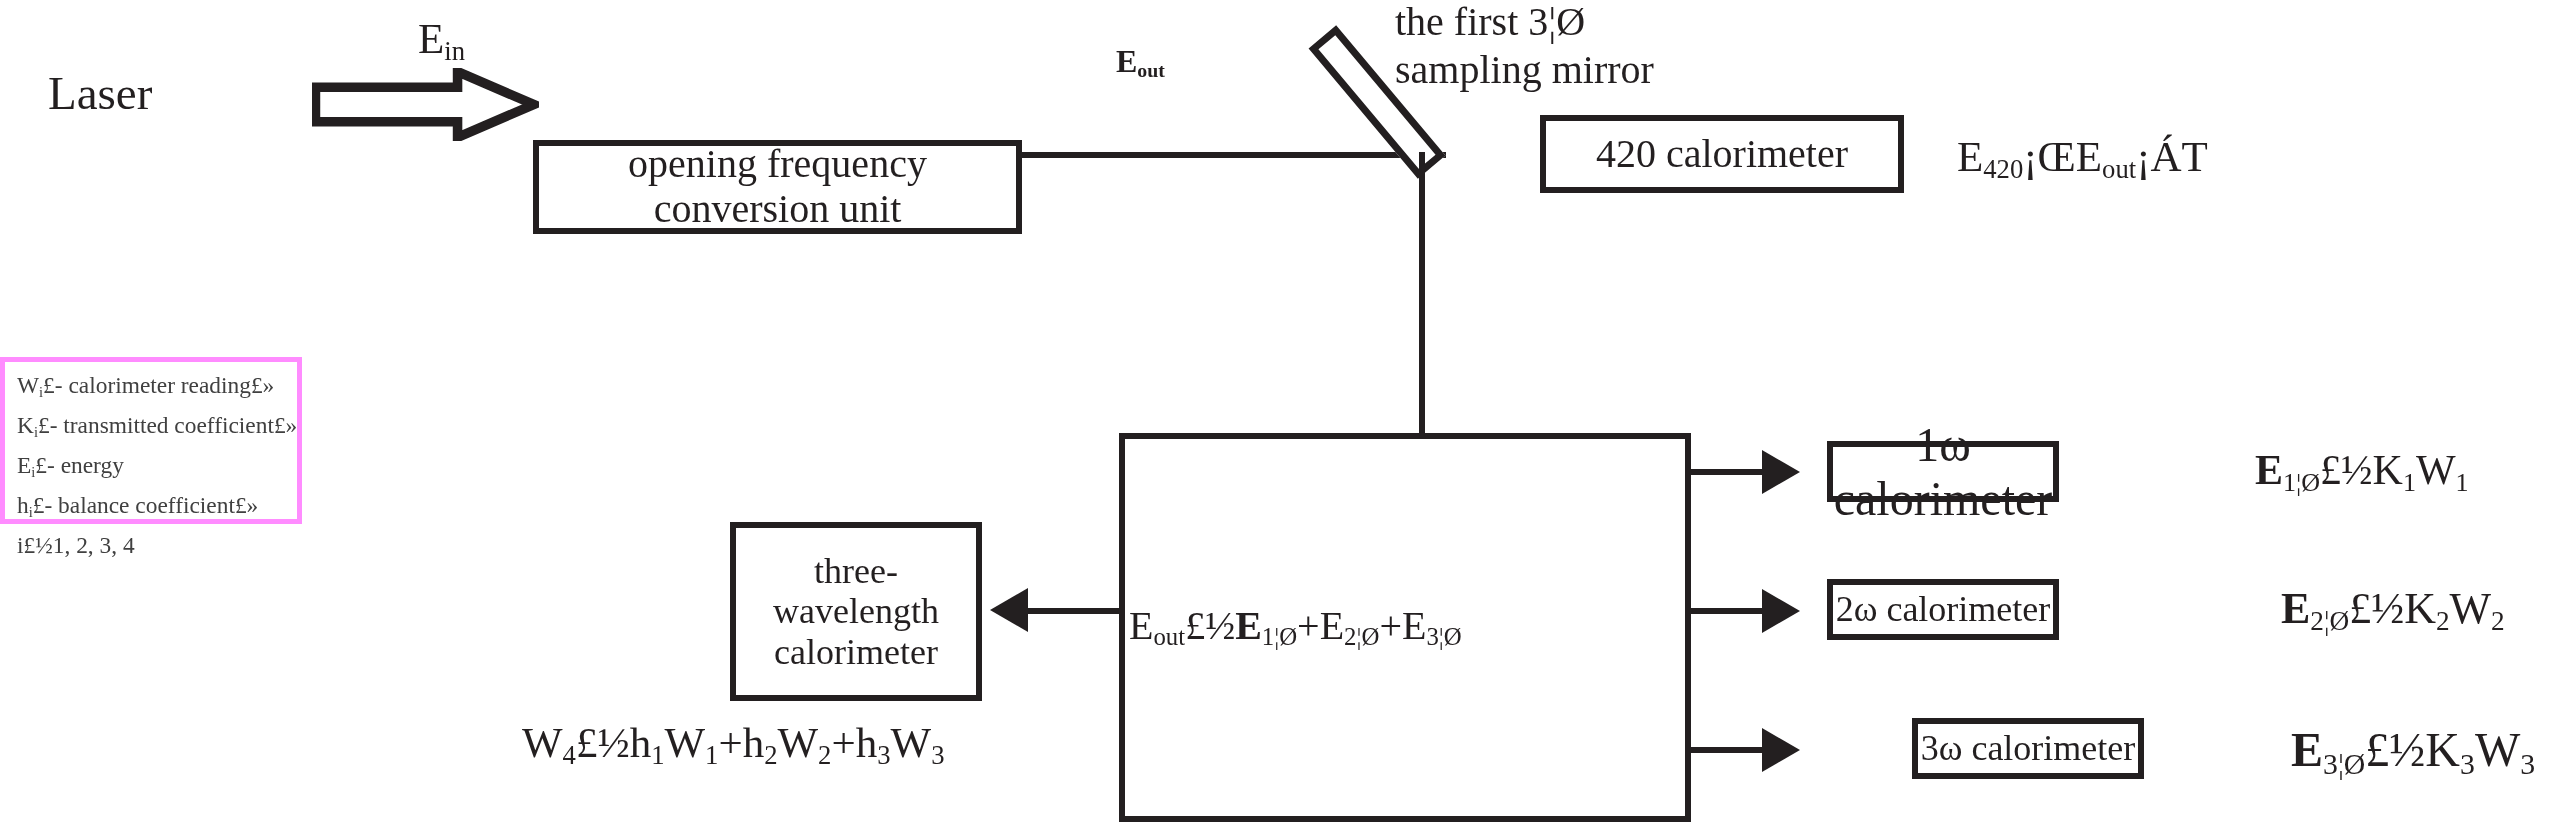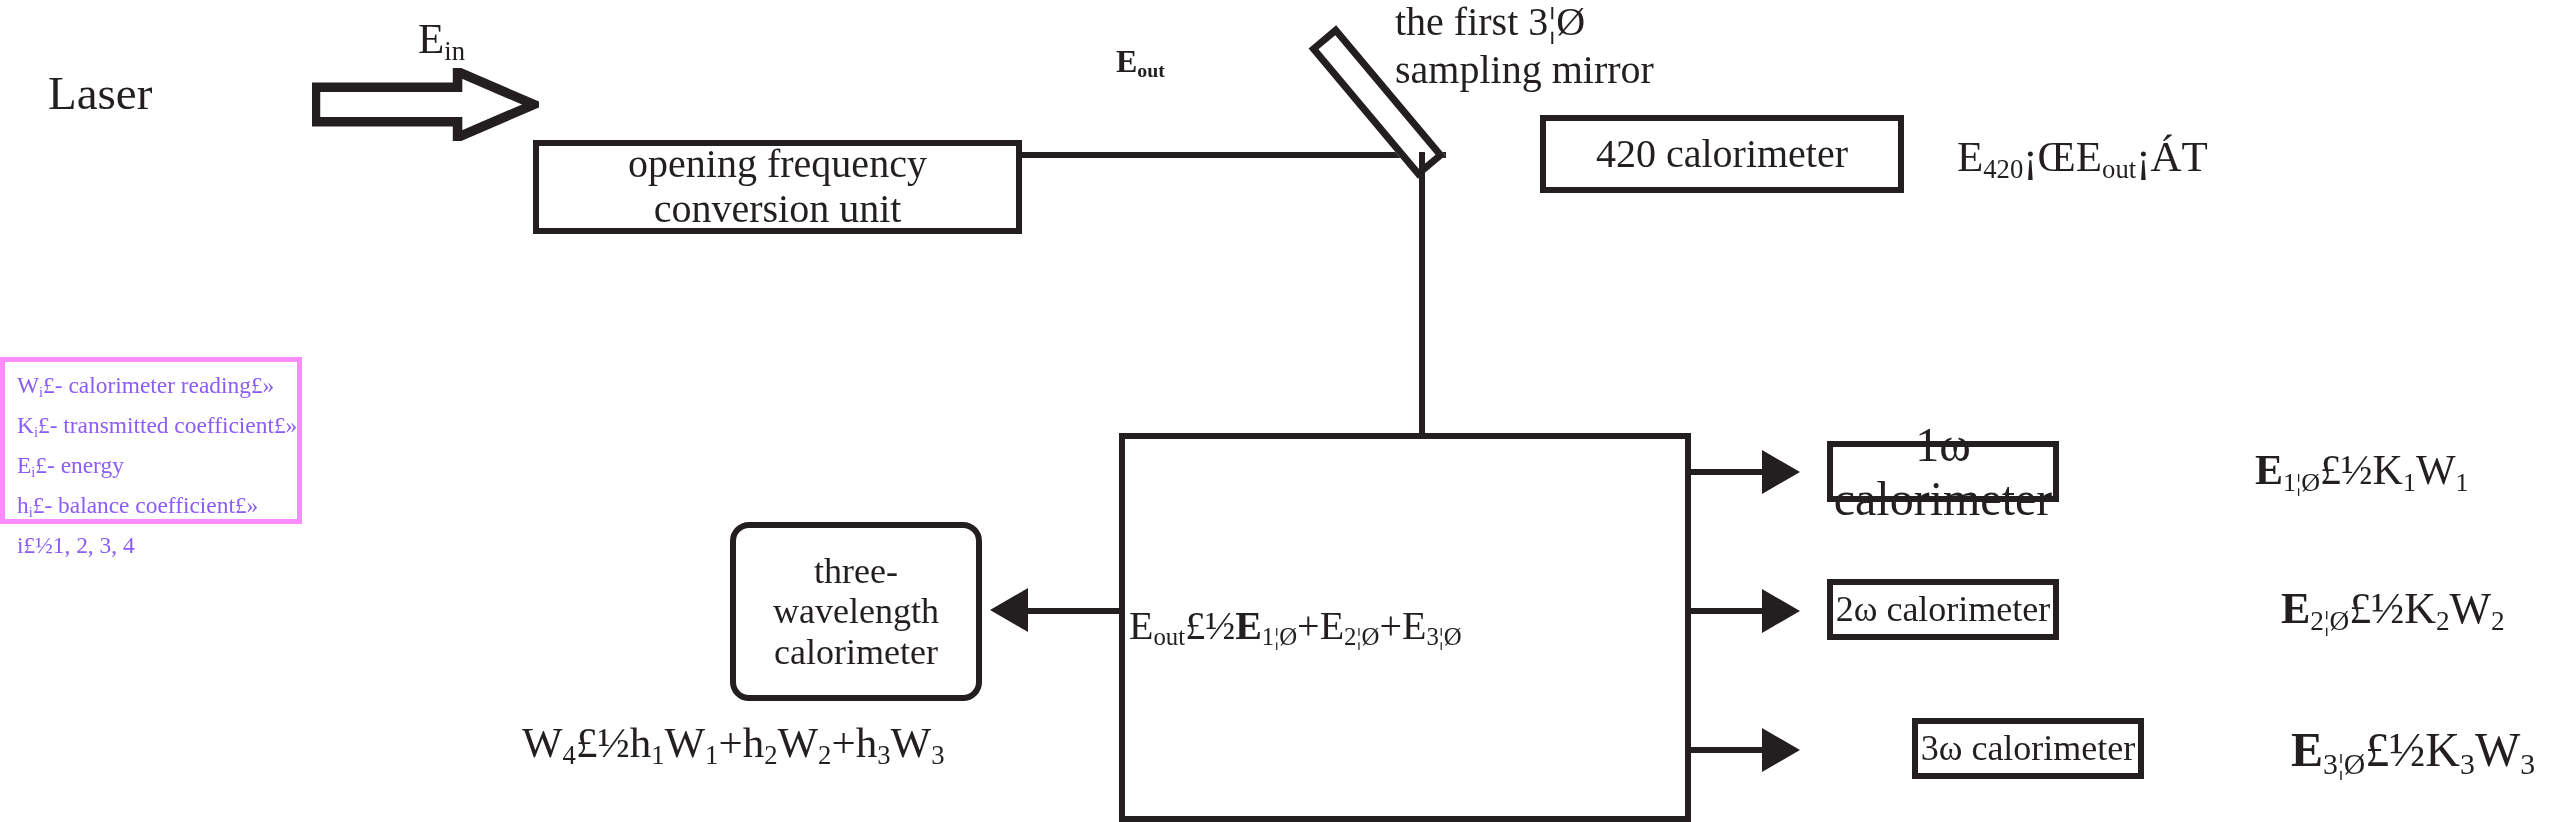--- a/index.html
+++ b/index.html
@@ -87,21 +87,21 @@
     position: absolute;
     box-sizing: border-box;
     border: 5.2px solid #ff8cff;
     background: #ffffff;
     padding: 12px 8.7px 8.7px 12px;
   }
   .legend-line {
     white-space: nowrap;
     line-height: 1.0;
     margin-bottom: 14.7px;
-    color: #8b5cf6;
+    color: #404040;
   }
   .legend-line:last-child { margin-bottom: 0; }
 
   
   sub { font-size: 0.62em; vertical-align: -0.26em; }
   .bold { font-weight: bold; }
 </style>
 </head>
 <body>
 
@@ -169,21 +169,21 @@
     </div>
   </div>
 
   <div class="box" style="left:1119px; top:433px; width:572px; height:389px; font-size:40px;
               align-items:center; justify-content:flex-start; padding-left:4px;">
     <span class="boxlabel" style="white-space:nowrap;">
       <span>E</span><sub>out</sub><span>£½</span><span class="bold">E</span><sub>1¦Ø</sub><span>+</span><span>E</span><sub>2¦Ø</sub><span>+</span><span>E</span><sub>3¦Ø</sub>
     </span>
   </div>
 
-  <div class="box" style="left:730px; top:522px; width:252px; height:179px; font-size:36px;border-radius:19px;">
+  <div class="box" style="left:730px; top:522px; width:252px; height:179px; font-size:36px;">
     <span class="boxlabel">three-wavelength
 calorimeter</span>
   </div>
 
   <div class="hline" style="left:1028px; top:608px; width:94px;"></div>
   <div class="arrowhead-left" style="left:990px; top:588px;"></div>
 
   <div class="txt" style="left:522px; top:720px; font-size:43px;">
     <span>W</span><sub>4</sub><span>£½</span><span>h</span><sub>1</sub><span>W</span><sub>1</sub><span>+</span><span>h</span><sub>2</sub><span>W</span><sub>2</sub><span>+</span><span>h</span><sub>3</sub><span>W</span><sub>3</sub>
   </div>

